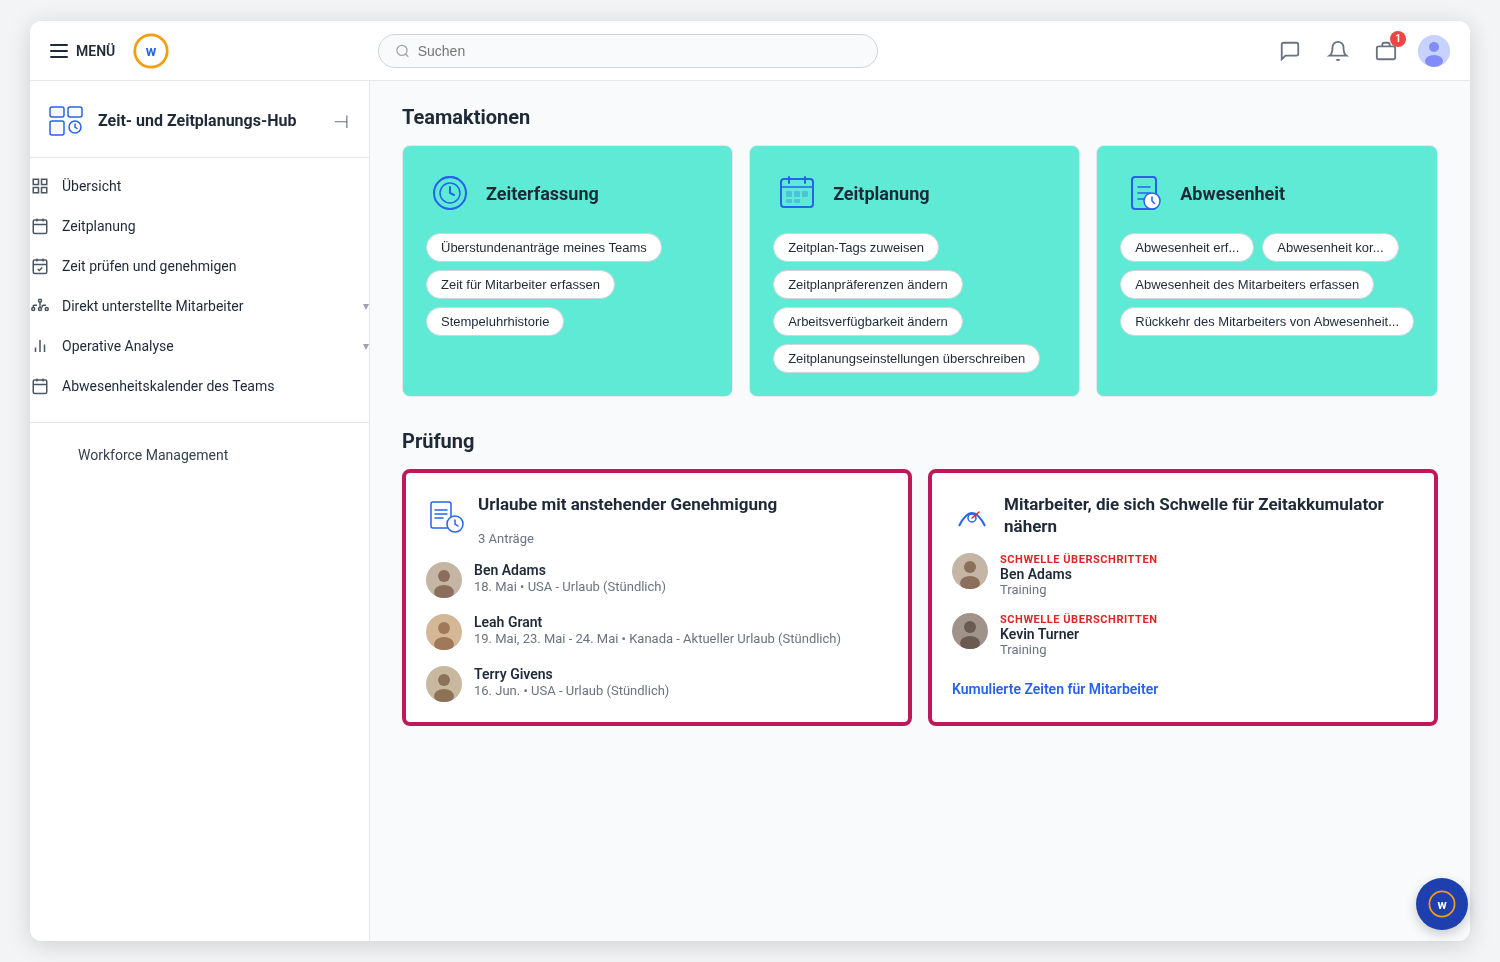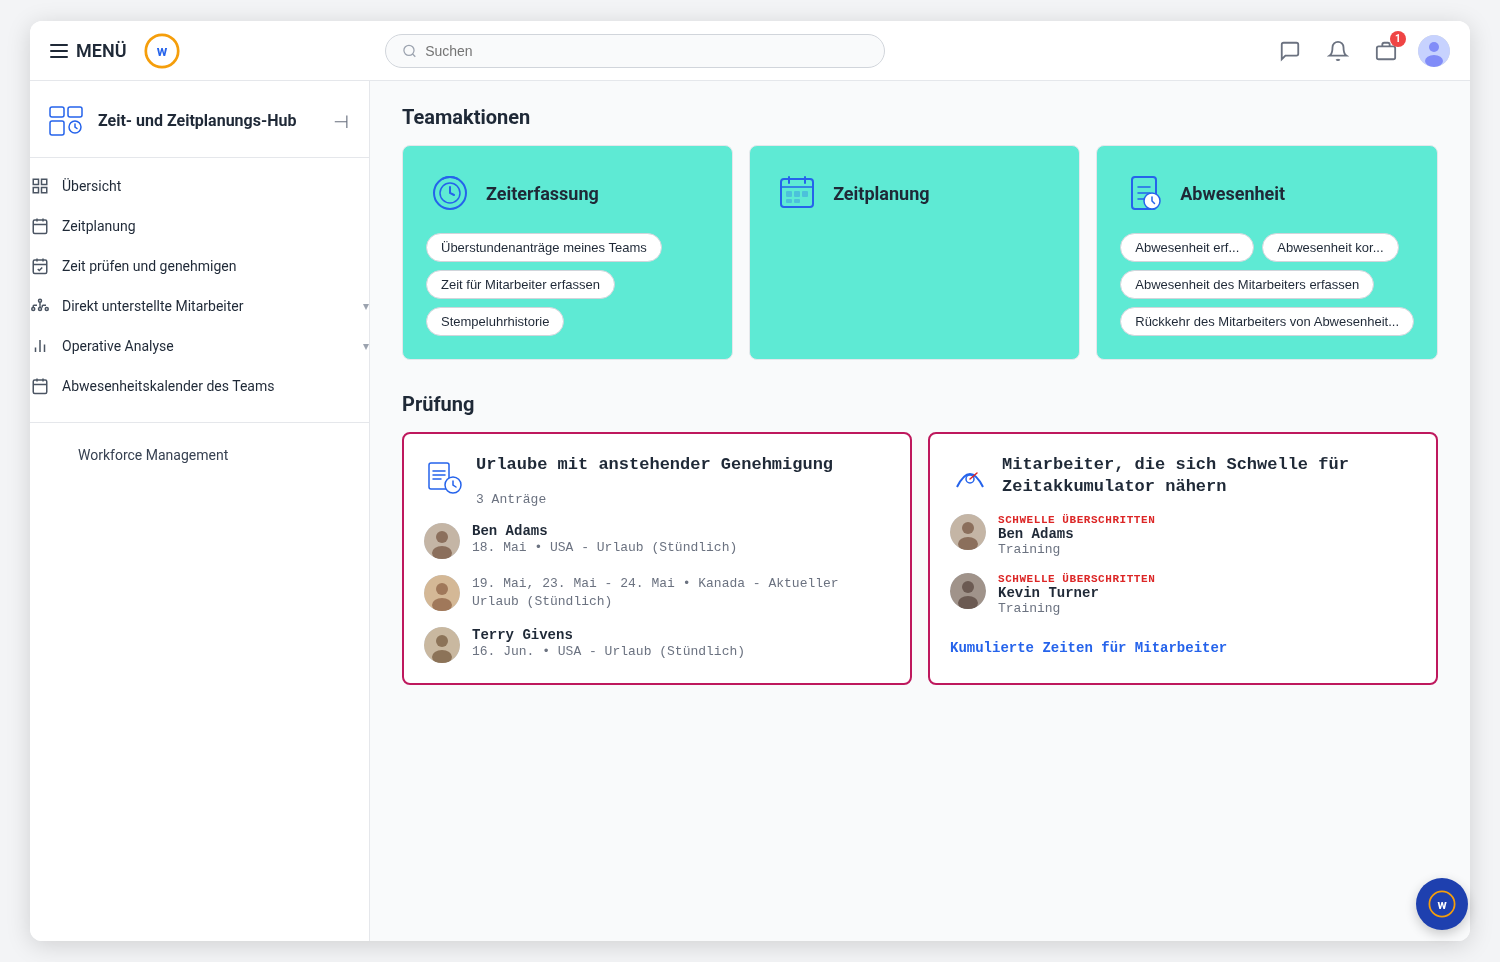--- a/index.html
+++ b/index.html
@@ -30,21 +30,21 @@
       align-items: center;
       padding: 0 20px;
       gap: 16px;
       flex-shrink: 0;
     }
     .topnav-menu {
       display: flex;
       align-items: center;
       gap: 8px;
       cursor: pointer;
-      font-size: 18px;
+      font-size: 14px;
       font-weight: 600;
       color: #1f2937;
     }
     .hamburger-icon {
       display: flex;
       flex-direction: column;
       gap: 4px;
     }
     .hamburger-icon span {
       display: block;
@@ -298,24 +298,23 @@
       white-space: nowrap;
     }
     
     .pruefung-grid {
       display: grid;
       grid-template-columns: 1fr 1fr;
       gap: 16px;
     }
     .pruefung-card {
       background: #fff;
-      border: 2px solid #be185d;
+      border: 4px solid #be185d;
       border-radius: 8px;
       padding: 20px;
-      font-family: Liberation Mono, monospace;
     }
     .pruefung-card-header {
       display: flex;
       align-items: flex-start;
       gap: 12px;
       margin-bottom: 16px;
     }
     .pruefung-card-icon {
       width: 40px;
       height: 40px;
@@ -595,20 +594,26 @@
                 <path d="M14 6v6M30 6v6" stroke="#2563eb" stroke-width="2" stroke-linecap="round"></path>
                 <rect x="11" y="20" width="6" height="6" rx="1" fill="#2563eb" opacity="0.3"></rect>
                 <rect x="19" y="20" width="6" height="6" rx="1" fill="#2563eb" opacity="0.3"></rect>
                 <rect x="27" y="20" width="6" height="6" rx="1" fill="#2563eb" opacity="0.3"></rect>
                 <rect x="11" y="28" width="6" height="4" rx="1" fill="#2563eb" opacity="0.3"></rect>
                 <rect x="19" y="28" width="6" height="4" rx="1" fill="#2563eb" opacity="0.3"></rect>
               </svg>
             </div>
             <span class="action-card-title">Zeitplanung</span>
           </div>
+          <div class="action-buttons">
+            <button class="action-btn">Zeitplan-Tags zuweisen</button>
+            <button class="action-btn">Zeitplanpräferenzen ändern</button>
+            <button class="action-btn">Arbeitsverfügbarkeit ändern</button>
+            <button class="action-btn">Zeitplanungseinstellungen überschreiben</button>
+          </div>
         </div>
 
         <div class="action-card">
           <div class="action-card-header">
             <div class="action-card-icon">
               <svg width="44" height="44" viewBox="0 0 44 44" fill="none">
                 <rect x="10" y="6" width="24" height="32" rx="3" stroke="#2563eb" stroke-width="2" fill="none"></rect>
                 <path d="M16 16h12M16 22h12M16 28h8" stroke="#2563eb" stroke-width="1.5" stroke-linecap="round"></path>
                 <circle cx="30" cy="30" r="8" fill="#fff" stroke="#2563eb" stroke-width="1.5"></circle>
                 <path d="M30 26v4l2.5 2.5" stroke="#2563eb" stroke-width="1.5" stroke-linecap="round"></path>
@@ -664,20 +669,21 @@
 
             <div class="employee-item">
               <div class="emp-avatar">
                 <svg width="36" height="36" viewBox="0 0 36 36">
                   <circle cx="18" cy="18" r="18" fill="#d4b896"></circle>
                   <circle cx="18" cy="14" r="6" fill="#a0785a"></circle>
                   <ellipse cx="18" cy="30" rx="10" ry="7" fill="#a0785a"></ellipse>
                 </svg>
               </div>
               <div class="emp-info">
+                <div class="emp-name">Leah Grant</div>
                 <div class="emp-detail">19. Mai, 23. Mai - 24. Mai • Kanada - Aktueller Urlaub (Stündlich)</div>
               </div>
             </div>
 
             <div class="employee-item">
               <div class="emp-avatar">
                 <svg width="36" height="36" viewBox="0 0 36 36">
                   <circle cx="18" cy="18" r="18" fill="#c9b8a0"></circle>
                   <circle cx="18" cy="14" r="6" fill="#8c7358"></circle>
                   <ellipse cx="18" cy="30" rx="10" ry="7" fill="#8c7358"></ellipse>

